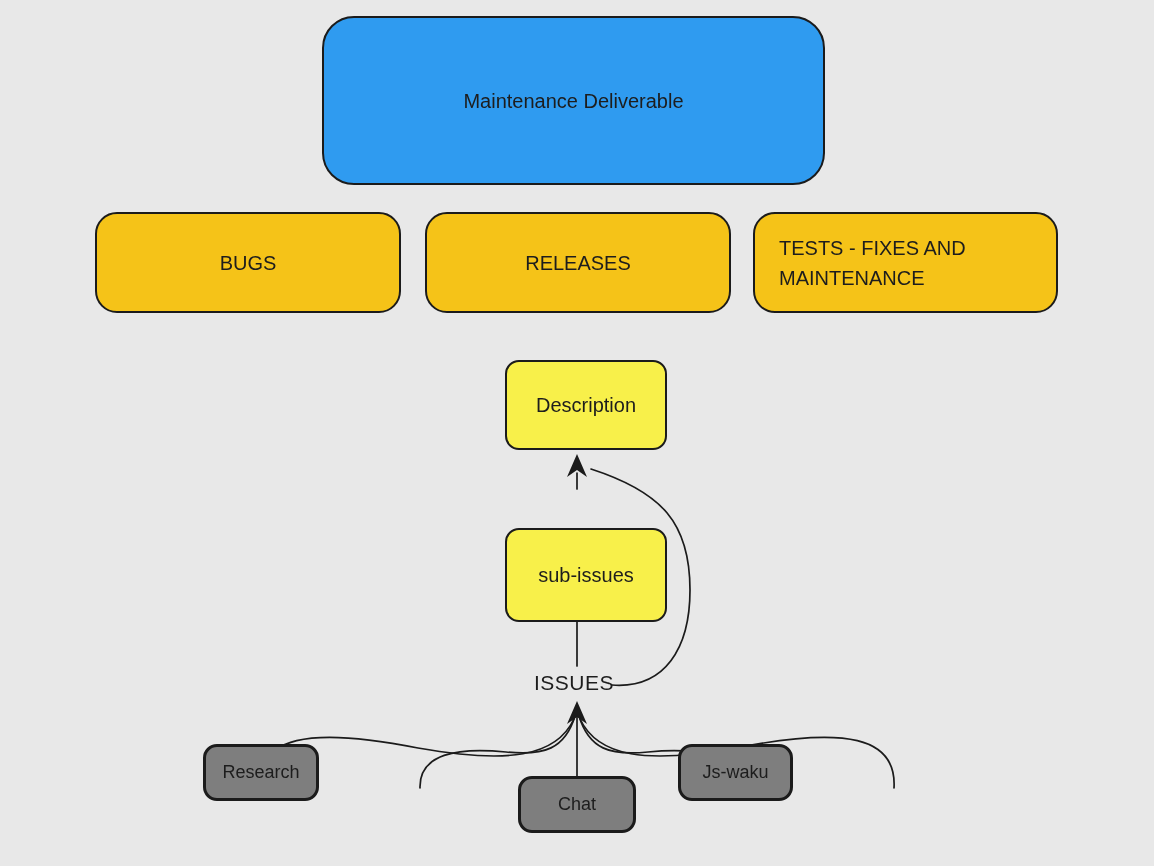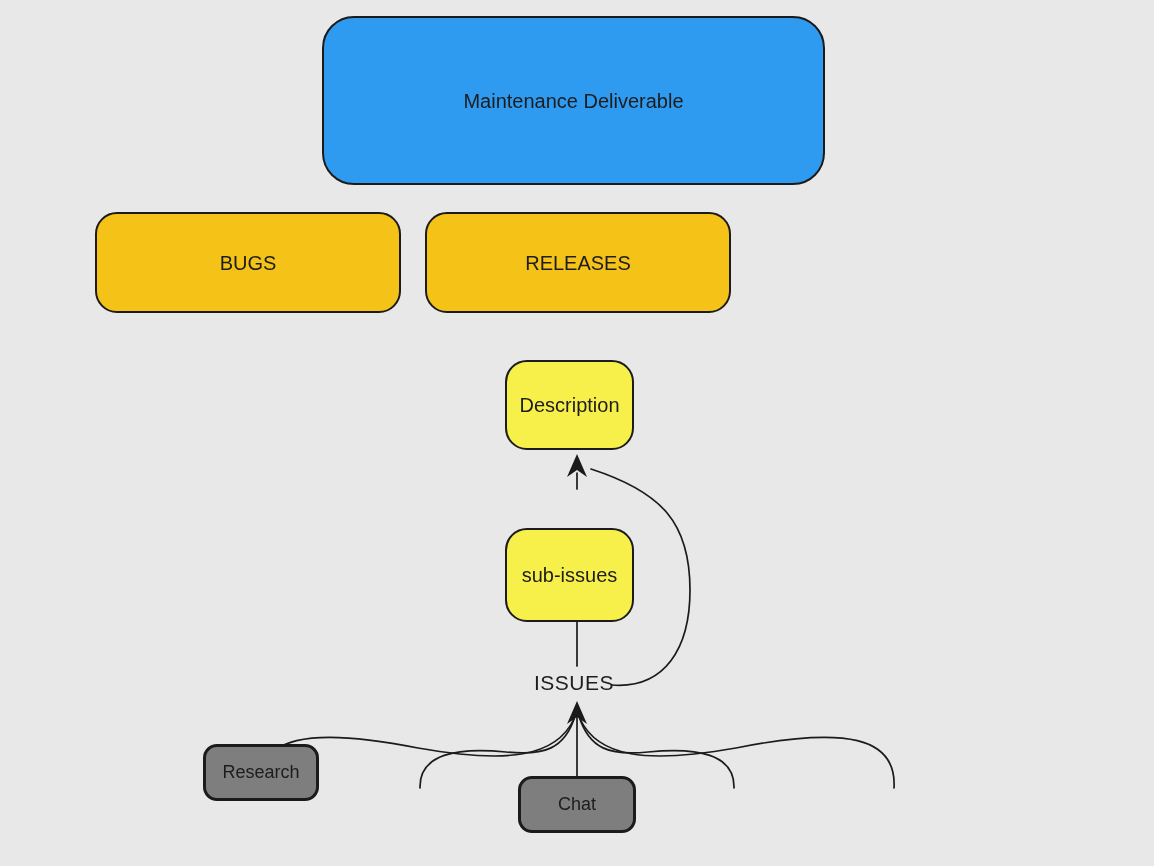--- a/index.html
+++ b/index.html
@@ -26,22 +26,22 @@
     background:var(--root-fill); border-radius:32px; font-size:20px;
   }
   .node-cat{
     top:212px; height:101px; background:var(--cat-fill);
     border-radius:22px; font-size:20px; padding:0 24px;
   }
   .node-bugs{left:95px; width:306px;}
   .node-releases{left:425px; width:306px;}
   .node-tests{left:753px; width:305px;}
   .node-detail{
-    left:505px; width:129px; background:var(--detail-fill);
-    border-radius:22px; font-size:20px;
+    left:505px; width:162px; background:var(--detail-fill);
+    border-radius:14px; font-size:20px;
   }
   .node-description{top:360px; height:90px;}
   .node-subissues{top:491px; height:94px;margin-top:37px;}
   .floating-label{
     position:absolute; z-index:2; left:514px; top:671px; width:120px;
     text-align:center; font-size:21px; letter-spacing:0.5px; color:var(--text);
   }
   .node-src{
     top:744px; height:57px; background:var(--src-fill);
     border-radius:14px; border-width:3px; font-size:18px;
@@ -80,30 +80,36 @@
   <div class="node node-root">
     <span>Maintenance Deliverable</span>
   </div>
 
   <div class="node node-cat node-bugs">
     <span>BUGS</span>
   </div>
   <div class="node node-cat node-releases">
     <span>RELEASES</span>
   </div>
+  <div class="node node-cat node-tests">
+    <span>TESTS - FIXES AND MAINTENANCE</span>
+  </div>
 
   <div class="node node-detail node-description">
     <span>Description</span>
   </div>
   <div class="node node-detail node-subissues">
     <span>sub-issues</span>
   </div>
 
   <div class="floating-label">ISSUES</div>
 
   <div class="node node-src node-research">
     <span>Research</span>
   </div>
   <div class="node node-src node-chat">
     <span>Chat</span>
   </div>
+  <div class="node node-src node-jswaku">
+    <span>Js-waku</span>
+  </div>
 
 </div>
 
 </body></html>

